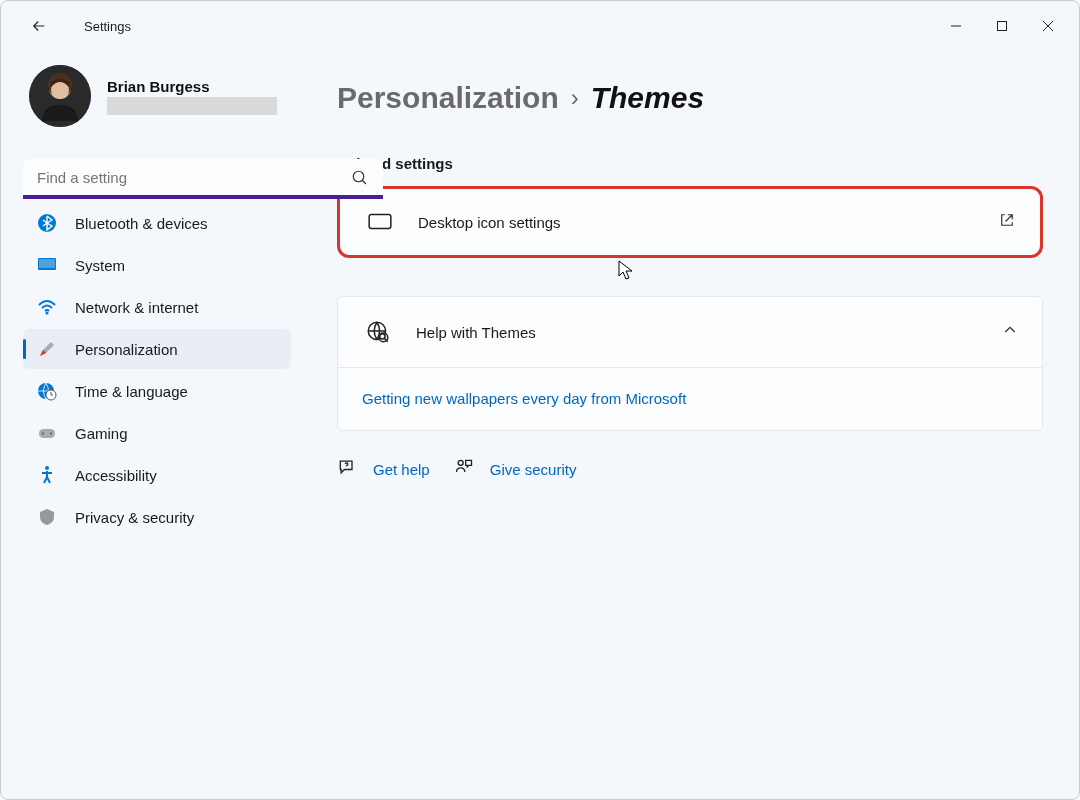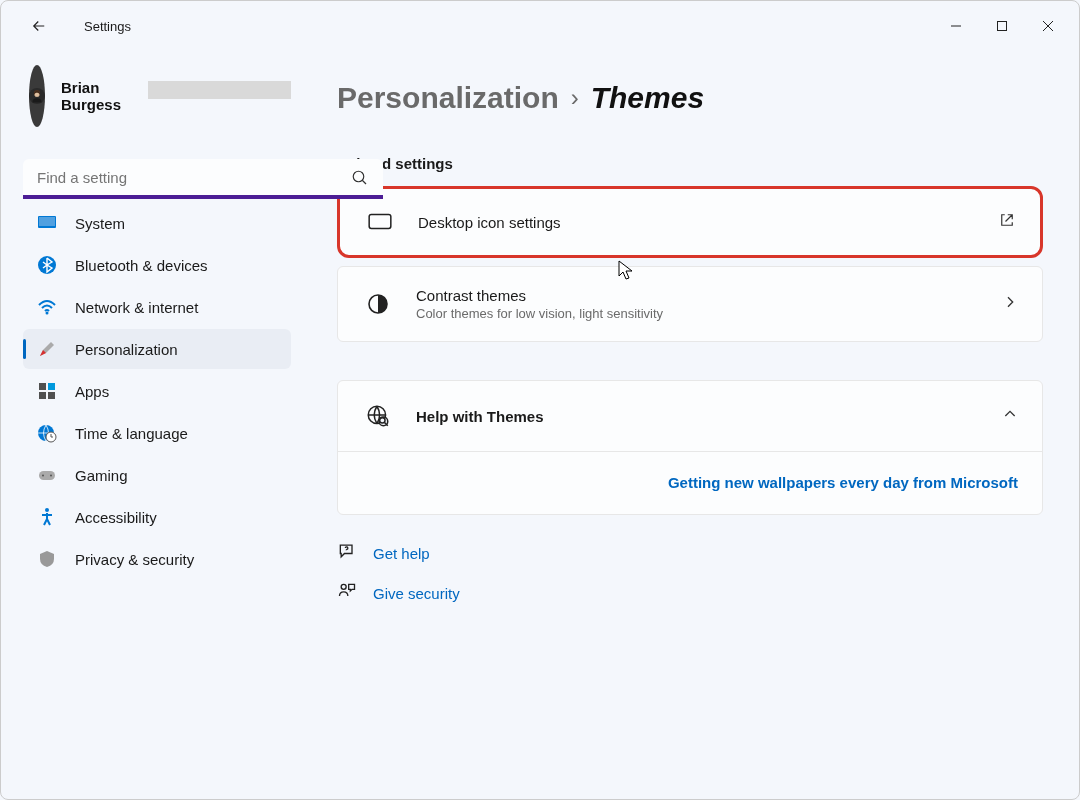--- a/index.html
+++ b/index.html
@@ -7,21 +7,21 @@
 .titlebar { display: flex; align-items: center; height: 50px; padding: 0 8px 0 18px; }
 .back-btn { width: 40px; height: 40px; display:flex; align-items:center; justify-content:center; border:none; background:none; cursor:pointer; }
 .title { font-size: 13px; margin-left: 25px; color:#1a1a1a; }
 .winctrls { margin-left:auto; display:flex; gap:0; }
 .winbtn { width:46px; height:40px; display:flex; align-items:center; justify-content:center; border:none; background:none; cursor:pointer; }
 .content { display:flex; height: calc(100% - 50px); }
 .sidebar { width: 300px; padding: 14px 10px 20px 22px; display:flex; flex-direction:column; }
 .profile { display:flex; align-items:center; gap:16px; margin-bottom:32px; padding-left:6px; }
 .avatar { width:62px; height:62px; border-radius:50%; background:#3a3a3a; overflow:hidden; display:flex; align-items:center; justify-content:center; }
 .avatar svg { width:62px; height:62px; }
-.profile-text { display:flex; flex-direction:row; }
+.profile-text { display:flex; flex-direction:column; }
 .profile-name { font-size:15px; font-weight:700; color:#111; }
 .profile-email { font-size:13px; color:#888; background:#d9d9d9; width:170px; height:18px; margin-top:2px; }
 .search-wrapper { position:relative; width:360px; }
 .search-wrapper input { width:100%; height:40px; border:none; border-bottom:4px solid #4c1d95; border-radius:6px 6px 0 0; background:#fcfdfe; padding:0 44px 0 14px; font-size:15px; outline:none; }
 .search-wrapper .sicon { position:absolute; right:14px; top:10px; }
 .nav { display:flex; flex-direction:column; gap:2px; margin-top:4px; }
 .nav-item { display:flex; align-items:center; gap:18px; padding:10px 14px; border-radius:6px; font-size:15px; color:#1a1a1a; cursor:pointer; position:relative; }
 .nav-item.active { background:#e9edf4; }
 .nav-item.active::before { content:""; position:absolute; left:0; top:10px; bottom:10px; width:3px; background:#0067c0; border-radius:2px; }
 .nav-icon { width:20px; height:20px; display:flex; align-items:center; justify-content:center; flex-shrink:0; }
@@ -31,25 +31,25 @@
 .bc-sep { font-size:24px; color:#6a6a6a; }
 .bc-current { font-size:30px; font-weight:600; color:#111;font-style:italic; }
 .section-head { font-size:15px; font-weight:600; color:#1a1a1a; margin-bottom:14px; }
 .card { background:#fcfdfe; border:1px solid #e7e7e7; border-radius:6px; display:flex; align-items:center; padding:20px 24px; margin-bottom:8px; cursor:pointer; }
 .card.highlight { border:3px solid #d8362a; border-radius:12px; }
 .card-icon { width:32px; display:flex; justify-content:center; align-items:center; margin-right:22px; flex-shrink:0; }
 .card-body { flex:1; }
 .card-title { font-size:15px; color:#1a1a1a; }
 .card-sub { font-size:13px; color:#6a6a6a; margin-top:2px; }
 .card-action { color:#333; }
-.support-card { background:#fcfdfe; border:1px solid #e7e7e7; border-radius:6px; margin-bottom:8px;font-weight:bold; }
+.support-card { background:#fcfdfe; border:1px solid #e7e7e7; border-radius:6px; margin-bottom:8px; }
 .support-head { display:flex; align-items:center; padding:22px 24px; cursor:pointer; }
-.support-link-row { border-top:1px solid #e7e7e7; padding:22px 24px; text-align:right; }
+.support-link-row { border-top:1px solid #e7e7e7; padding:22px 24px; text-align:left; }
 .link { color:#0067c0; font-size:15px; cursor:pointer; }
-.footlinks { display:flex; flex-direction:column; gap:16px; margin-top:26px; }
+.footlinks { display:flex; flex-direction:row; gap:24px; margin-top:26px; }
 .footlink { display:flex; align-items:center; gap:16px; cursor:pointer; }
 .footlink .link { font-size:15px; }
 .cursor-overlay { position:absolute; left:618px; top:260px; pointer-events:none; }
 .section-gap { height: 30px; }
 </style>
 </head>
 <body>
 
 <div class="titlebar">
   <button class="back-btn">
@@ -104,63 +104,52 @@
             <circle cx="10" cy="10" r="7"></circle>
             <line x1="20" y1="20" x2="15" y2="15"></line>
           </svg>
       </span>
     </div>
 
     <nav class="nav">
       <div class="nav-item">
         <span class="nav-icon">
             <svg width="20" height="20" viewBox="0 0 20 20">
+              <circle cx="10" cy="10" r="9" fill="#0078d4"></circle>
+              <path d="M10 3v14l5-4-5-3 5-3-5-4M10 10l-4 3M10 10l-4-3" stroke="#fff" stroke-width="1.4" fill="none"></path>
+            </svg>
+          </span>
+        <span>Bluetooth &amp; devices</span>
+      </div>
+      <div class="nav-item">
+        <span class="nav-icon">
+            <svg width="20" height="20" viewBox="0 0 20 20">
               <rect x="1" y="3" width="18" height="12" rx="1" fill="#0078d4"></rect>
               <rect x="2" y="4" width="16" height="9" fill="#50a0e0"></rect>
             </svg>
           </span>
         <span>System</span>
       </div>
       <div class="nav-item">
         <span class="nav-icon">
             <svg width="20" height="20" viewBox="0 0 20 20">
-              <circle cx="10" cy="10" r="9" fill="#0078d4"></circle>
-              <path d="M10 3v14l5-4-5-3 5-3-5-4M10 10l-4 3M10 10l-4-3" stroke="#fff" stroke-width="1.4" fill="none"></path>
-            </svg>
-          </span>
-        <span>Bluetooth &amp; devices</span>
-      </div>
-      <div class="nav-item">
-        <span class="nav-icon">
-            <svg width="20" height="20" viewBox="0 0 20 20">
               <path d="M2 8 Q10 0 18 8 M5 11 Q10 6 15 11 M8 14 Q10 12 12 14" stroke="#0078d4" stroke-width="2" fill="none"></path>
               <circle cx="10" cy="16" r="1.5" fill="#0078d4"></circle>
             </svg>
           </span>
         <span>Network &amp; internet</span>
       </div>
       <div class="nav-item active">
         <span class="nav-icon">
             <svg width="20" height="20" viewBox="0 0 20 20">
               <path d="M3 17 L6 11 L14 3 L17 6 L9 14 Z" fill="#aaa"></path>
               <path d="M3 17 L6 11 L9 14 Z" fill="#d83030"></path>
             </svg>
           </span>
         <span>Personalization</span>
-      </div>
-      <div class="nav-item">
-        <span class="nav-icon">
-            <svg width="20" height="20" viewBox="0 0 20 20">
-              <rect x="2" y="2" width="7" height="7" fill="#505050"></rect>
-              <rect x="11" y="2" width="7" height="7" fill="#0099dd"></rect>
-              <rect x="2" y="11" width="7" height="7" fill="#505050"></rect>
-              <rect x="11" y="11" width="7" height="7" fill="#505050"></rect>
-            </svg>
-          </span>
-        <span>Apps</span>
       </div>
       <div class="nav-item">
         <span class="nav-icon">
             <svg width="20" height="20" viewBox="0 0 20 20">
               <circle cx="9" cy="10" r="8" fill="#0078d4"></circle>
               <path d="M9 2 Q4 10 9 18 M9 2 Q14 10 9 18 M1 10 H17" stroke="#fff" stroke-width="0.8" fill="none"></path>
               <circle cx="14" cy="14" r="5" fill="#fff" stroke="#555"></circle>
               <path d="M14 11v3h2" stroke="#555" stroke-width="1" fill="none"></path>
             </svg>
           </span>
@@ -214,37 +203,20 @@
       <div class="card-body">
         <div class="card-title">Desktop icon settings</div>
       </div>
       <div class="card-action">
         <svg width="18" height="18" viewBox="0 0 24 24" fill="none" stroke="#333" stroke-width="1.6">
             <path d="M9 5H5v14h14v-4M13 5h6v6M19 5l-9 9"></path>
           </svg>
       </div>
     </div>
 
-    <div class="card">
-      <div class="card-icon">
-        <svg width="24" height="24" viewBox="0 0 24 24">
-            <circle cx="12" cy="12" r="9" fill="none" stroke="#222" stroke-width="1.6"></circle>
-            <path d="M12 3 A9 9 0 0 1 12 21 Z" fill="#222"></path>
-          </svg>
-      </div>
-      <div class="card-body">
-        <div class="card-title">Contrast themes</div>
-        <div class="card-sub">Color themes for low vision, light sensitivity</div>
-      </div>
-      <div class="card-action">
-        <svg width="16" height="16" viewBox="0 0 24 24" fill="none" stroke="#333" stroke-width="2">
-            <path d="M9 5l7 7-7 7"></path>
-          </svg>
-      </div>
-    </div>
 
     <div class="section-gap"></div>
 
 
     <div class="support-card">
       <div class="support-head">
         <div class="card-icon">
           <svg width="26" height="26" viewBox="0 0 24 24" fill="none" stroke="#222" stroke-width="1.4">
               <circle cx="11" cy="11" r="8"></circle>
               <path d="M3 11h16M11 3 Q6 11 11 19 M11 3 Q16 11 11 19"></path>

